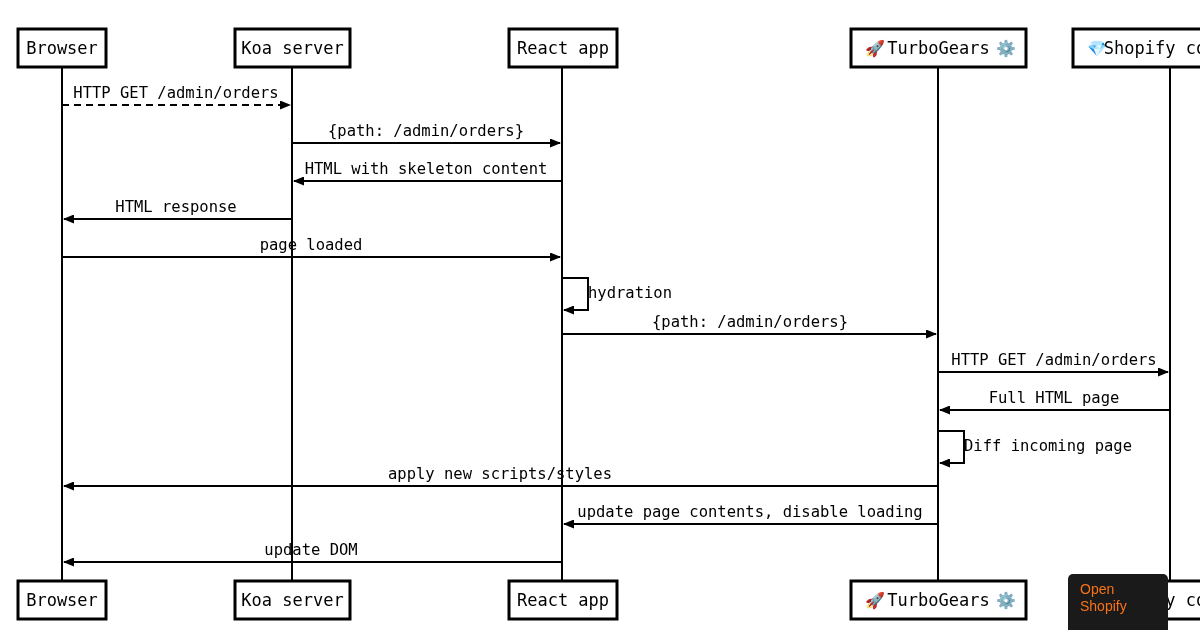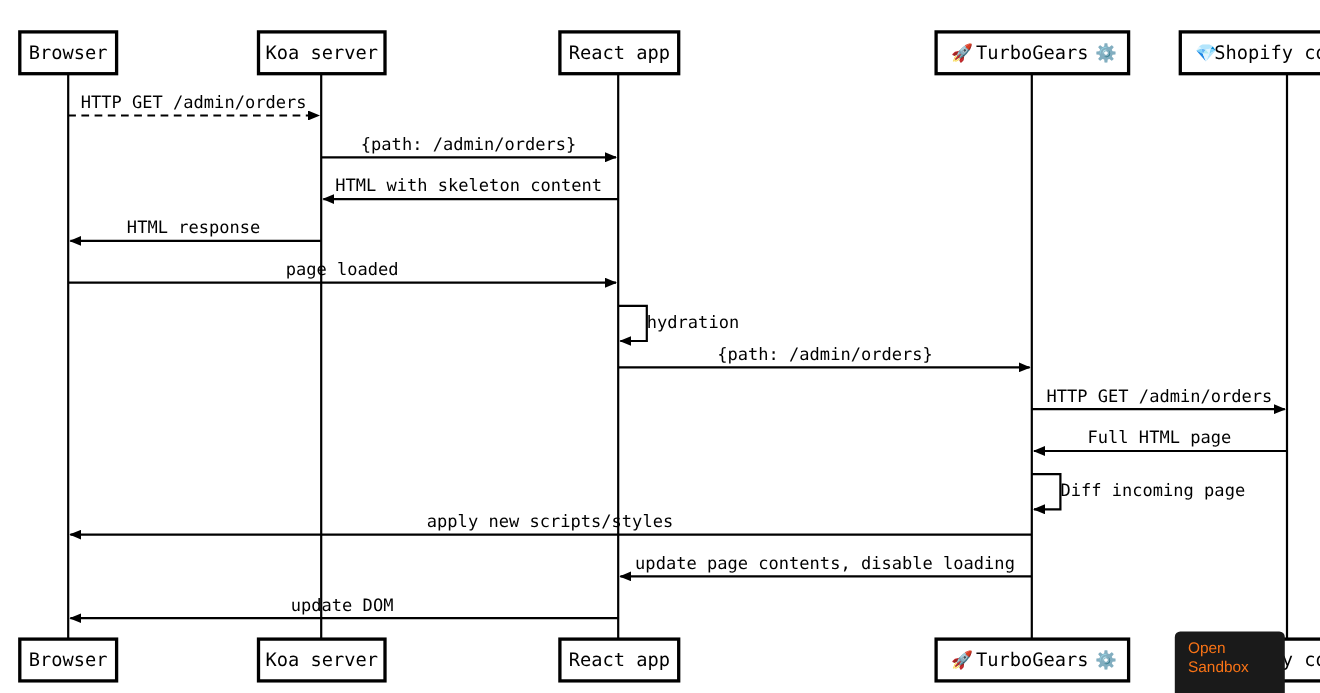--- a/index.html
+++ b/index.html
@@ -149,15 +149,15 @@
         <text x="938.5" y="601" class="ptext" text-anchor="middle">TurboGears</text>
         <text x="996" y="601" class="ptext emoji">⚙️</text>
         <rect x="1073" y="581" width="140" height="38" class="pbox"></rect>
         <text x="1087" y="601" class="ptext emoji">💎</text>
         <text x="1155" y="601" class="ptext" text-anchor="middle">Shopify co</text>
       </g>
   </svg>
 
   <div class="sandbox-btn">
     <div>Open</div>
-    <div>Sandbox</div>
+    <div>Shopify</div>
   </div>
 </div>
 
 </body></html>

